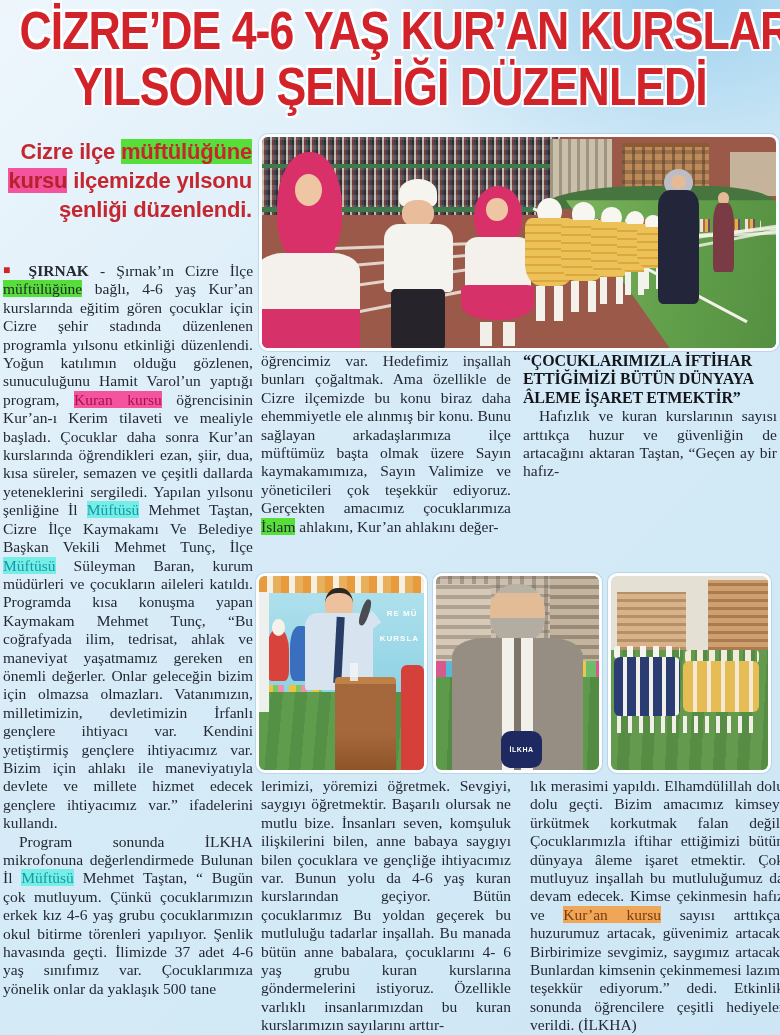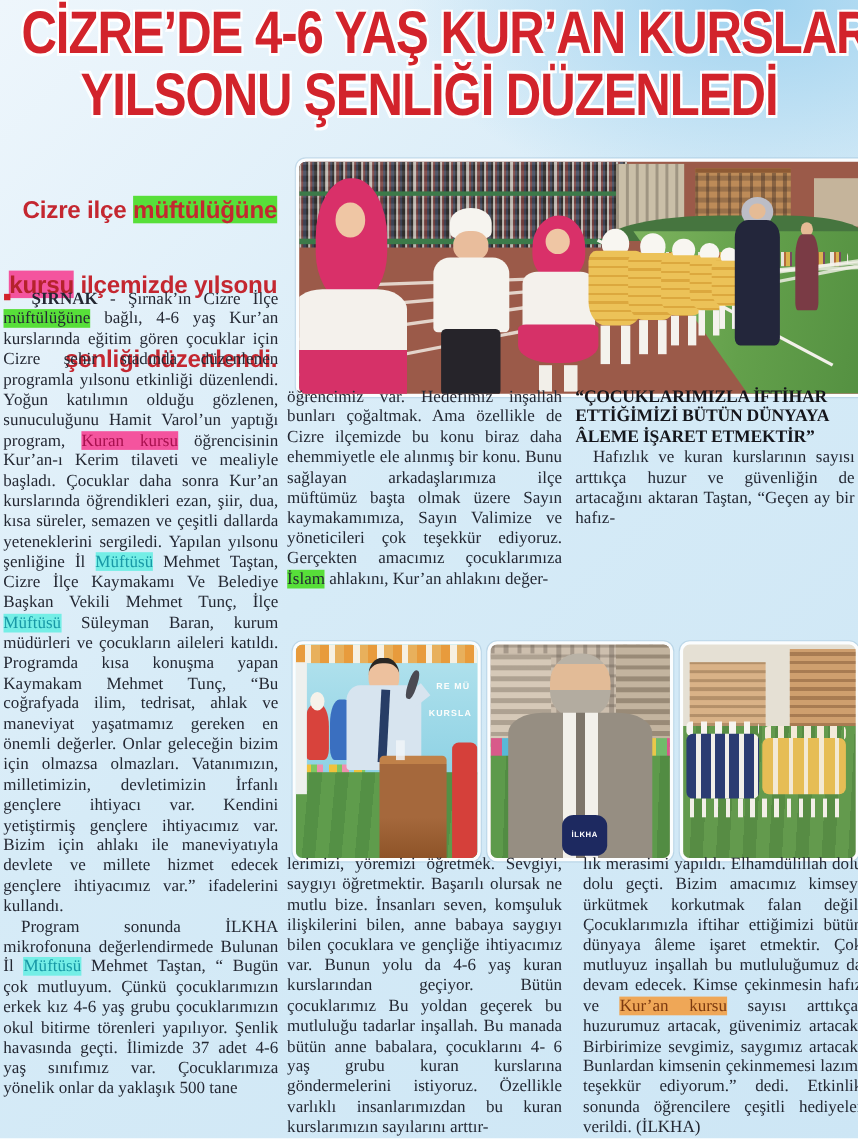--- a/index.html
+++ b/index.html
@@ -12,21 +12,21 @@
   .headline{position:absolute;top:2px;left:0;width:780px;text-align:center;
     color:#d2232b;font-family:"Liberation Sans",sans-serif;font-weight:700;}
   .headline-line{font-size:47px;line-height:56px;letter-spacing:-1px;white-space:nowrap;
     transform:scale(.95,1.16);transform-origin:50% 50%;
     text-shadow:2px 2px 0 rgba(255,255,255,.9),-2px -2px 0 rgba(255,255,255,.9),
                 2px -2px 0 rgba(255,255,255,.9),-2px 2px 0 rgba(255,255,255,.9);}
   
   .subhead{position:absolute;left:2px;top:137px;width:250px;text-align:right;
     font-family:"Liberation Sans",sans-serif;font-weight:700;color:#c42730;
     font-size:22px;line-height:29px;letter-spacing:-.2px;}
-  .subhead .line{white-space:nowrap;margin-top:39px;}
+  .subhead .line{white-space:nowrap;}
   
   .col{position:absolute;font-size:15.5px;line-height:18.4px;color:#242833;
     overflow:hidden;hyphens:auto;}
   .col .para{margin:0;text-align:justify;}
   .col .para.indent{text-indent:16px;}
   .col .heading{margin:0;font-weight:700;font-size:16px;line-height:18.4px;color:#15161c;letter-spacing:-.2px;}
   .col1{left:3px;top:261px;width:250px;height:772px;}
   .col2a{left:261px;top:352px;width:250px;height:212px;}
   .col3a{left:523px;top:352px;width:254px;height:212px;}
   .col2b{left:261px;top:777px;width:250px;height:256px;}
@@ -34,21 +34,21 @@
   
   .hl-green{background:#57df39;}
   .hl-pink{background:#f4549e;color:#a8104e;font-weight:inherit;}
   .subhead .hl-pink{color:#b5222c;}
   .hl-cyan{background:#74eee6;color:#1898a6;}
   .hl-yellow{background:#f3ee69;}
   .hl-orange{background:#efa757;color:#7c3a10;}
   .hl-bold{font-weight:700;}
   .hl-red-square{color:#d2232b;font-size:12px;vertical-align:2px;}
   
-  .photo{position:absolute;margin:12px;border:3px solid #fbfdfe;border-radius:9px;overflow:hidden;
+  .photo{position:absolute;margin:2px;border:3px solid #fbfdfe;border-radius:9px;overflow:hidden;
     box-shadow:0 0 0 1px rgba(150,185,210,.4);background:#9b5a49;}
   .main-photo{left:257px;top:132px;width:514px;height:211px;}
   .podium-photo{left:254px;top:571px;width:165px;height:194px;background:#9adce8;}
   .interview-photo{left:431px;top:571px;width:163px;height:194px;background:#cdbfae;}
   .kidsrow-photo{left:606px;top:571px;width:157px;height:194px;background:#e5e0d4;}
   .photo *{position:absolute;}
   
   .tp-crowd{left:0;top:0;width:58%;height:37%;background:
     repeating-linear-gradient(90deg,rgba(227,222,214,.75) 0 2px,rgba(150,62,62,.55) 2px 4px,rgba(52,72,112,.5) 4px 6px,rgba(32,32,32,.55) 6px 8px),
     repeating-linear-gradient(0deg,rgba(0,0,0,.3) 0 5px,rgba(255,255,255,.12) 5px 10px),#5e5752;}

